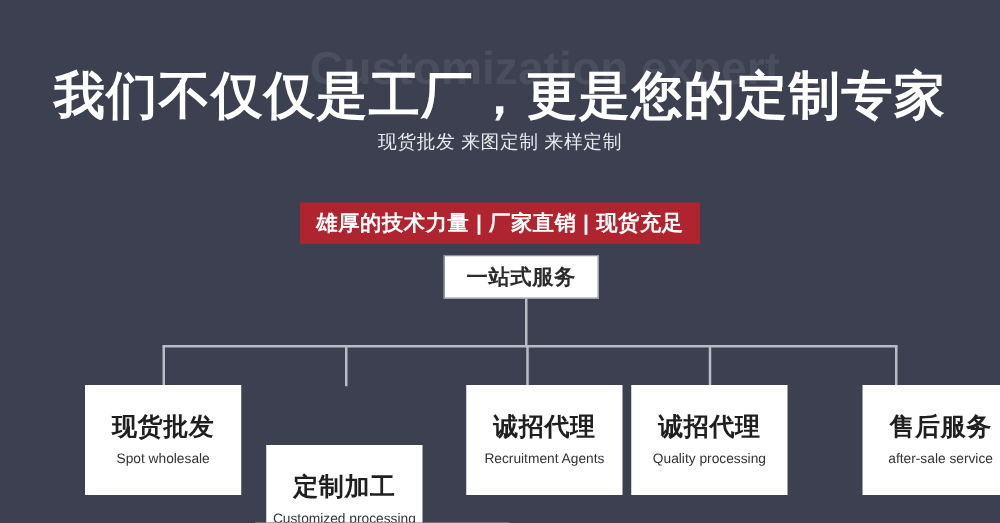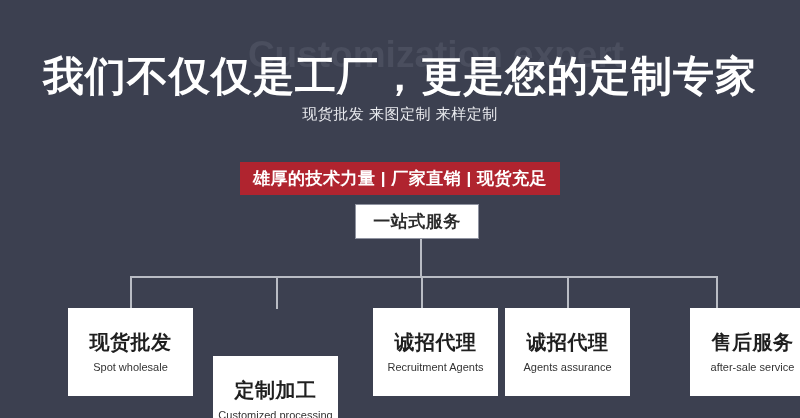--- a/index.html
+++ b/index.html
@@ -213,21 +213,21 @@
     <span class="leaf-en">Customized processing</span>
   </div>
 
   <div class="leaf-box" id="leaf-2">
     <span class="leaf-cn">诚招代理</span>
     <span class="leaf-en">Recruitment Agents</span>
   </div>
 
   <div class="leaf-box" id="leaf-3">
     <span class="leaf-cn">诚招代理</span>
-    <span class="leaf-en">Agents assurance</span>
+    <span class="leaf-en">Quality processing</span>
   </div>
 
   <div class="leaf-box" id="leaf-4">
     <span class="leaf-cn">售后服务</span>
     <span class="leaf-en">after-sale service</span>
   </div>
 
 </div>
 
 </body></html>

